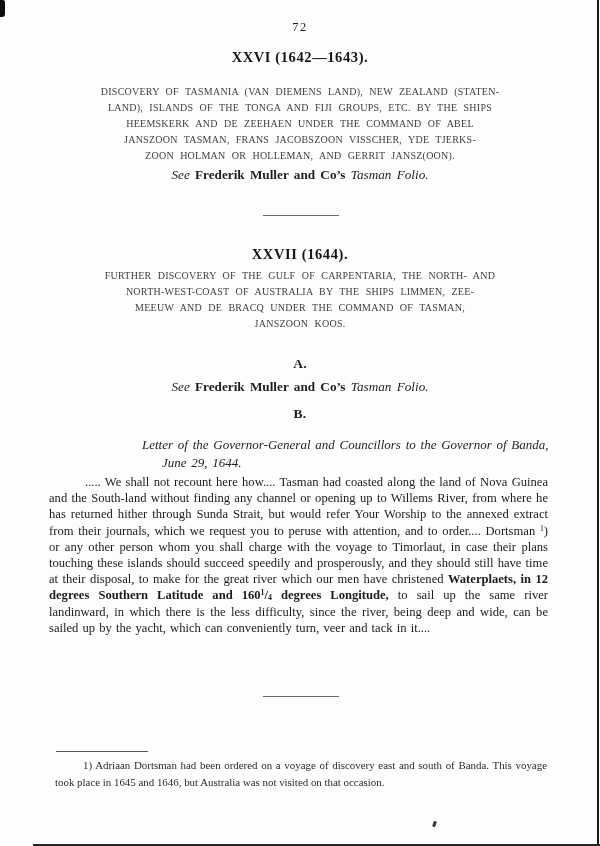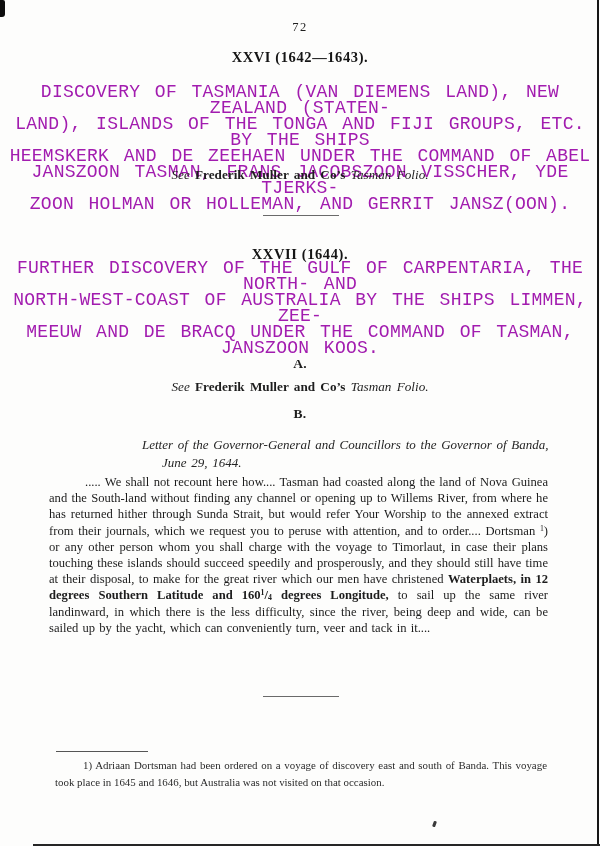--- a/index.html
+++ b/index.html
@@ -15,23 +15,23 @@
   }
   .abs { position: absolute; }
   .centered { left: 0; right: 0; text-align: center; }
 
   .page-number { top: 20px; font-size: 12.5px; letter-spacing: 1.5px; }
 
   .sec-heading { font-weight: bold; font-size: 14.5px; letter-spacing: 0.6px; color: #151515; }
   .sec-heading.xxvi  { top: 49px; }
   .sec-heading.xxvii { top: 246px; }
 
-  .caps-title { font-size: 18px; line-height: 16px; letter-spacing: 0.25px; word-spacing: 3.5px; color: #a21caf; font-family: Liberation Mono, monospace; }
+  .caps-title { font-size: 10px; line-height: 16px; letter-spacing: 0.25px; word-spacing: 3.5px; color: #404040; }
   .caps-title.xxvi  { top: 84px; }
-  .caps-title.xxvii { top: 260px; }
+  .caps-title.xxvii { top: 268px; }
 
   .see-ref { font-size: 13.2px; word-spacing: 2px; }
   .see-ref.first  { top: 167px; }
   .see-ref.second { top: 379px; }
 
   .part-label { font-weight: bold; font-size: 13.5px; letter-spacing: 0.3px; }
   .part-a { top: 356px; }
   .part-b { top: 406px; }
 
   .divider { height: 0; border-top: 1.4px solid #6a6a6a; }

